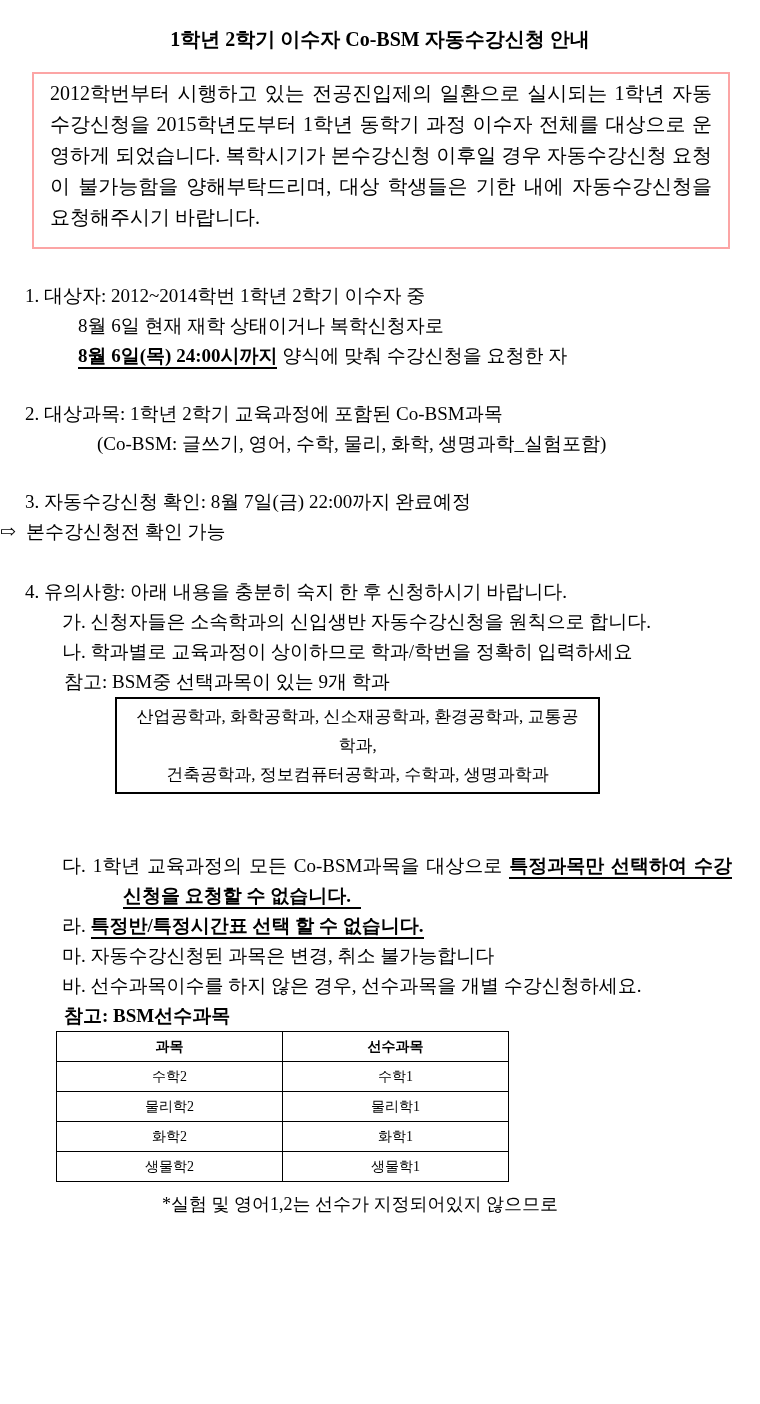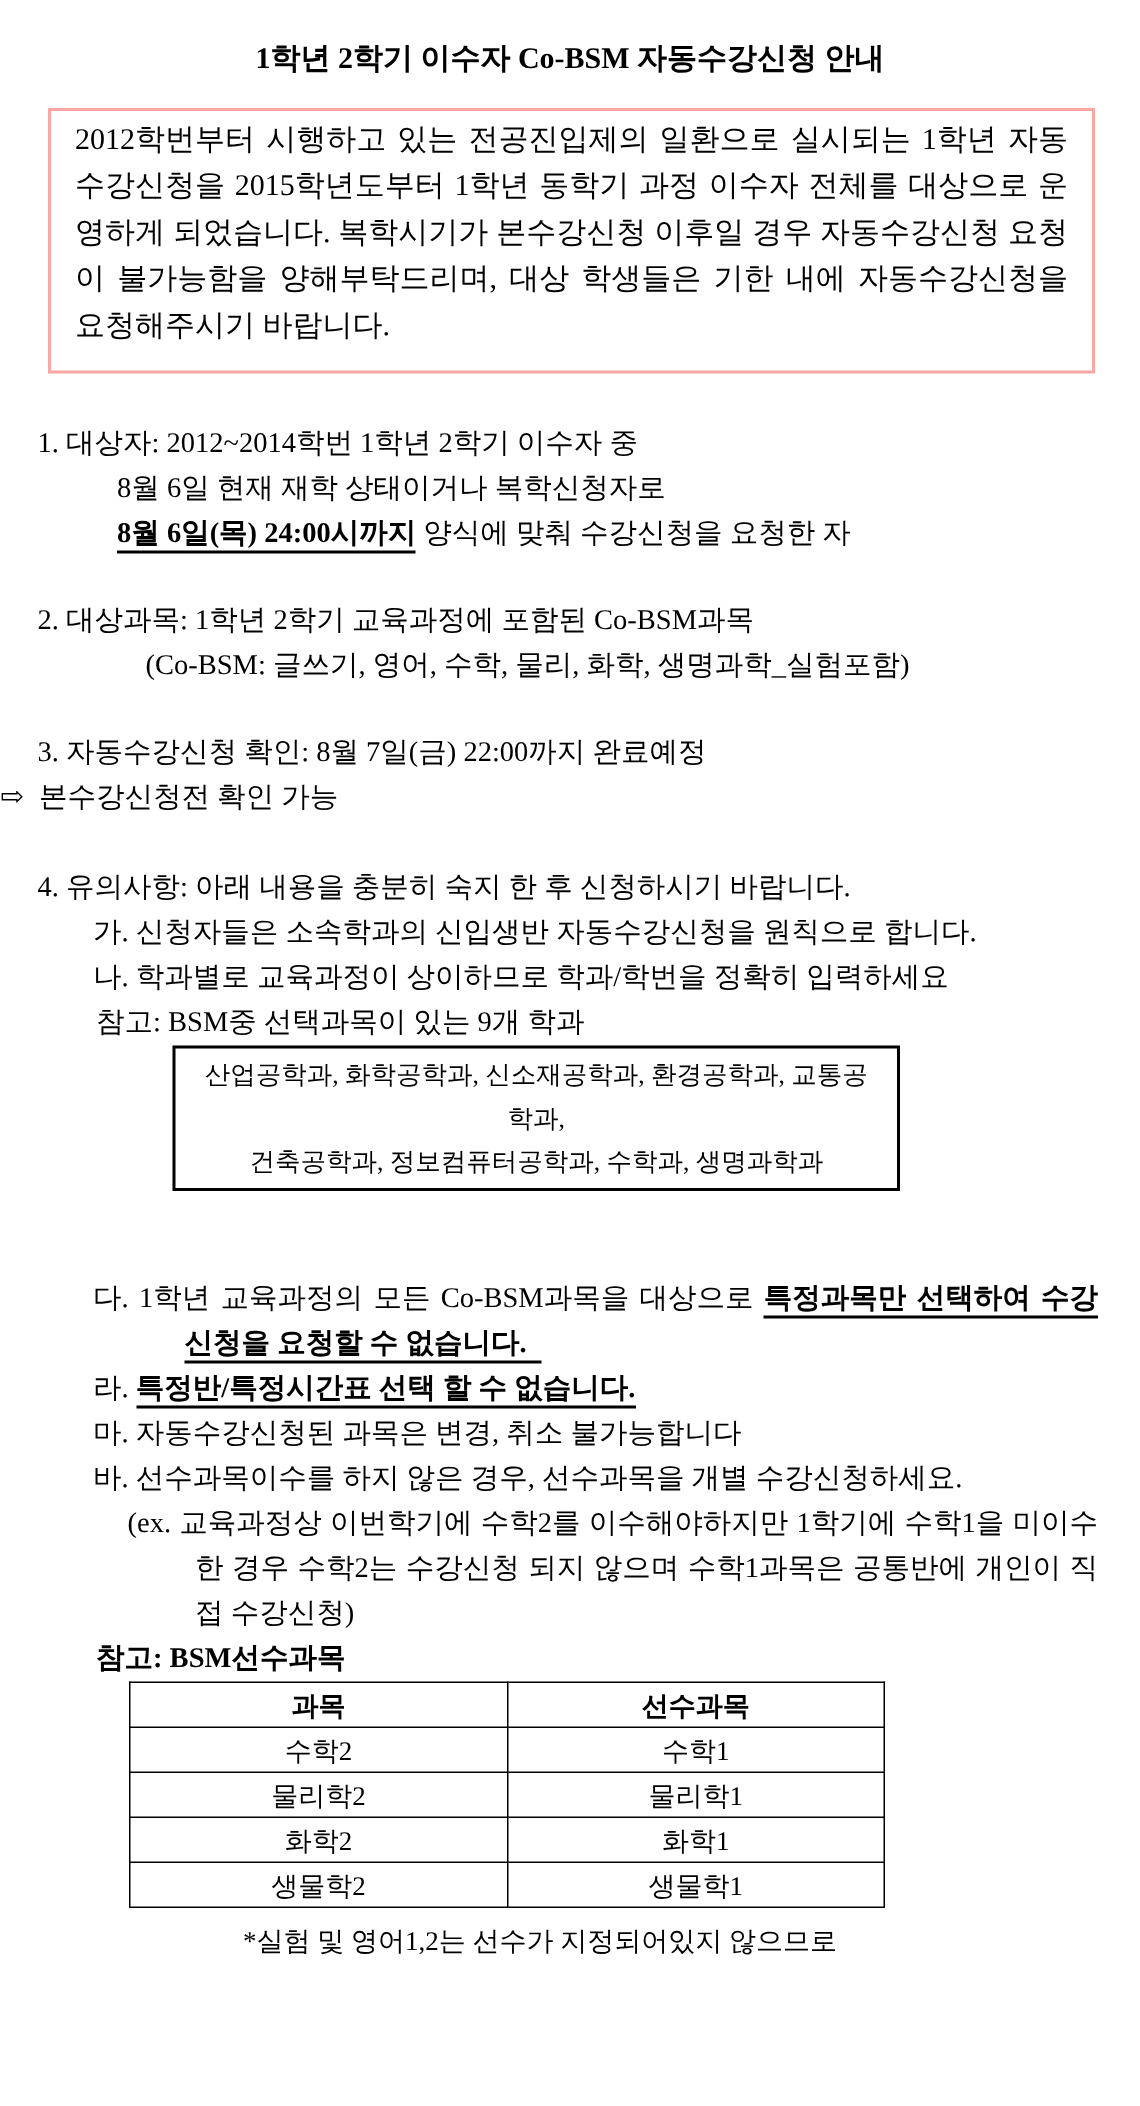--- a/index.html
+++ b/index.html
@@ -51,22 +51,22 @@
     margin:57px 28px 0 123px;
     text-indent:-61px;
     line-height:30px;text-align:justify;word-break:break-all;
   }
   .para-ex{
     margin:0 28px 0 130px;
     text-indent:-45px;
     line-height:30px;text-align:justify;word-break:break-all;
   }
   .prereq-table{
-    margin-left:86px;width:504px;
-    border-collapse:collapse;font-size:18px;
+    margin-left:56px;width:453px;
+    border-collapse:collapse;font-size:14px;
   }
   .prereq-table th,.prereq-table td{
     border:1.5px solid #000;
     width:50%;height:29px;
     text-align:center;vertical-align:middle;
     padding:0;
   }
   .prereq-table th{font-weight:bold;}
   .fn{margin-left:162px;line-height:28px;font-size:18px;}
   .fn-first{margin-top:8px;}
@@ -103,21 +103,20 @@
     <div>산업공학과, 화학공학과, 신소재공학과, 환경공학과, 교통공학과,</div>
     <div>건축공학과, 정보컴퓨터공학과, 수학과, 생명과학과</div>
   </div>
 
   <div class="para-da"><span>다. </span><span>1학년 교육과정의 모든 Co-BSM과목을 대상으로 </span><span class="em pad-end">특정과목만 선택하여 수강신청을 요청할 수 없습니다.</span></div>
 
   <div class="ln ml-sub"><span>라. </span><span class="em">특정반/특정시간표 선택 할 수 없습니다.</span></div>
   <div class="ln ml-sub">마. 자동수강신청된 과목은 변경, 취소 불가능합니다</div>
   <div class="ln ml-sub">바. 선수과목이수를 하지 않은 경우, 선수과목을 개별 수강신청하세요.</div>
 
-  <div class="para-ex">(ex. 교육과정상 이번학기에 수학2를 이수해야하지만 1학기에 수학1을 미이수한 경우 수학2는 수강신청 되지 않으며 수학1과목은 공통반에 개인이 직접 수강신청)</div>
 
   <div class="ln ml-note bold">참고: BSM선수과목</div>
 
   <table class="prereq-table">
     <thead>
       <tr>
         <th>과목</th>
         <th>선수과목</th>
       </tr>
     </thead>

